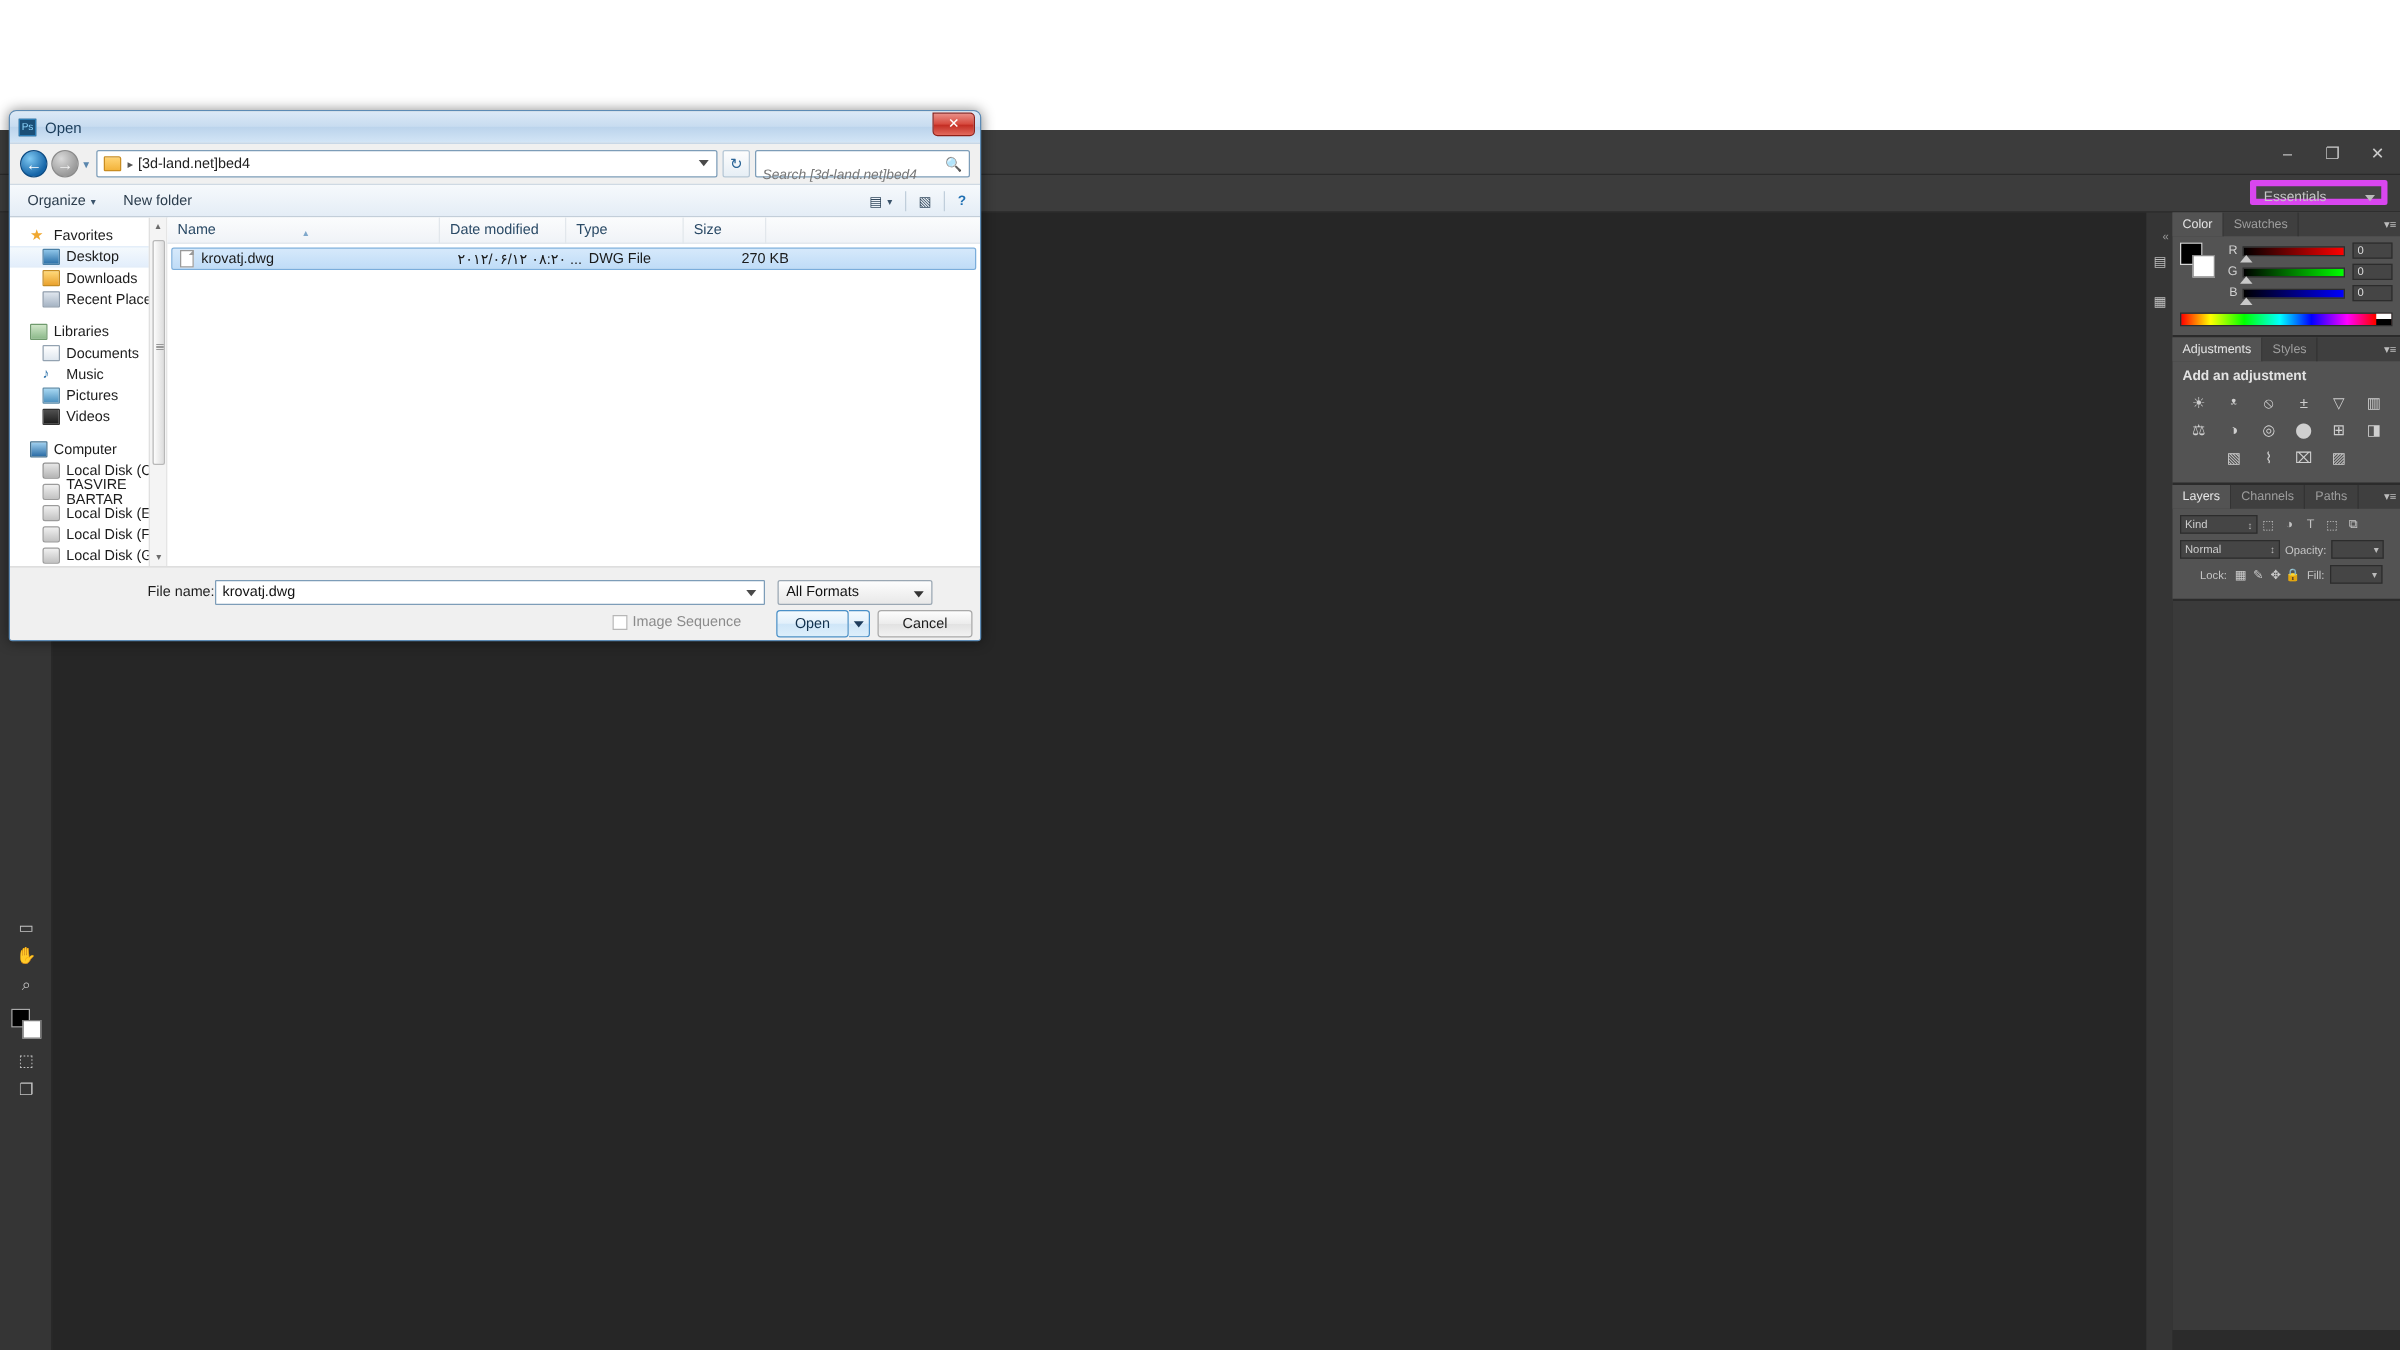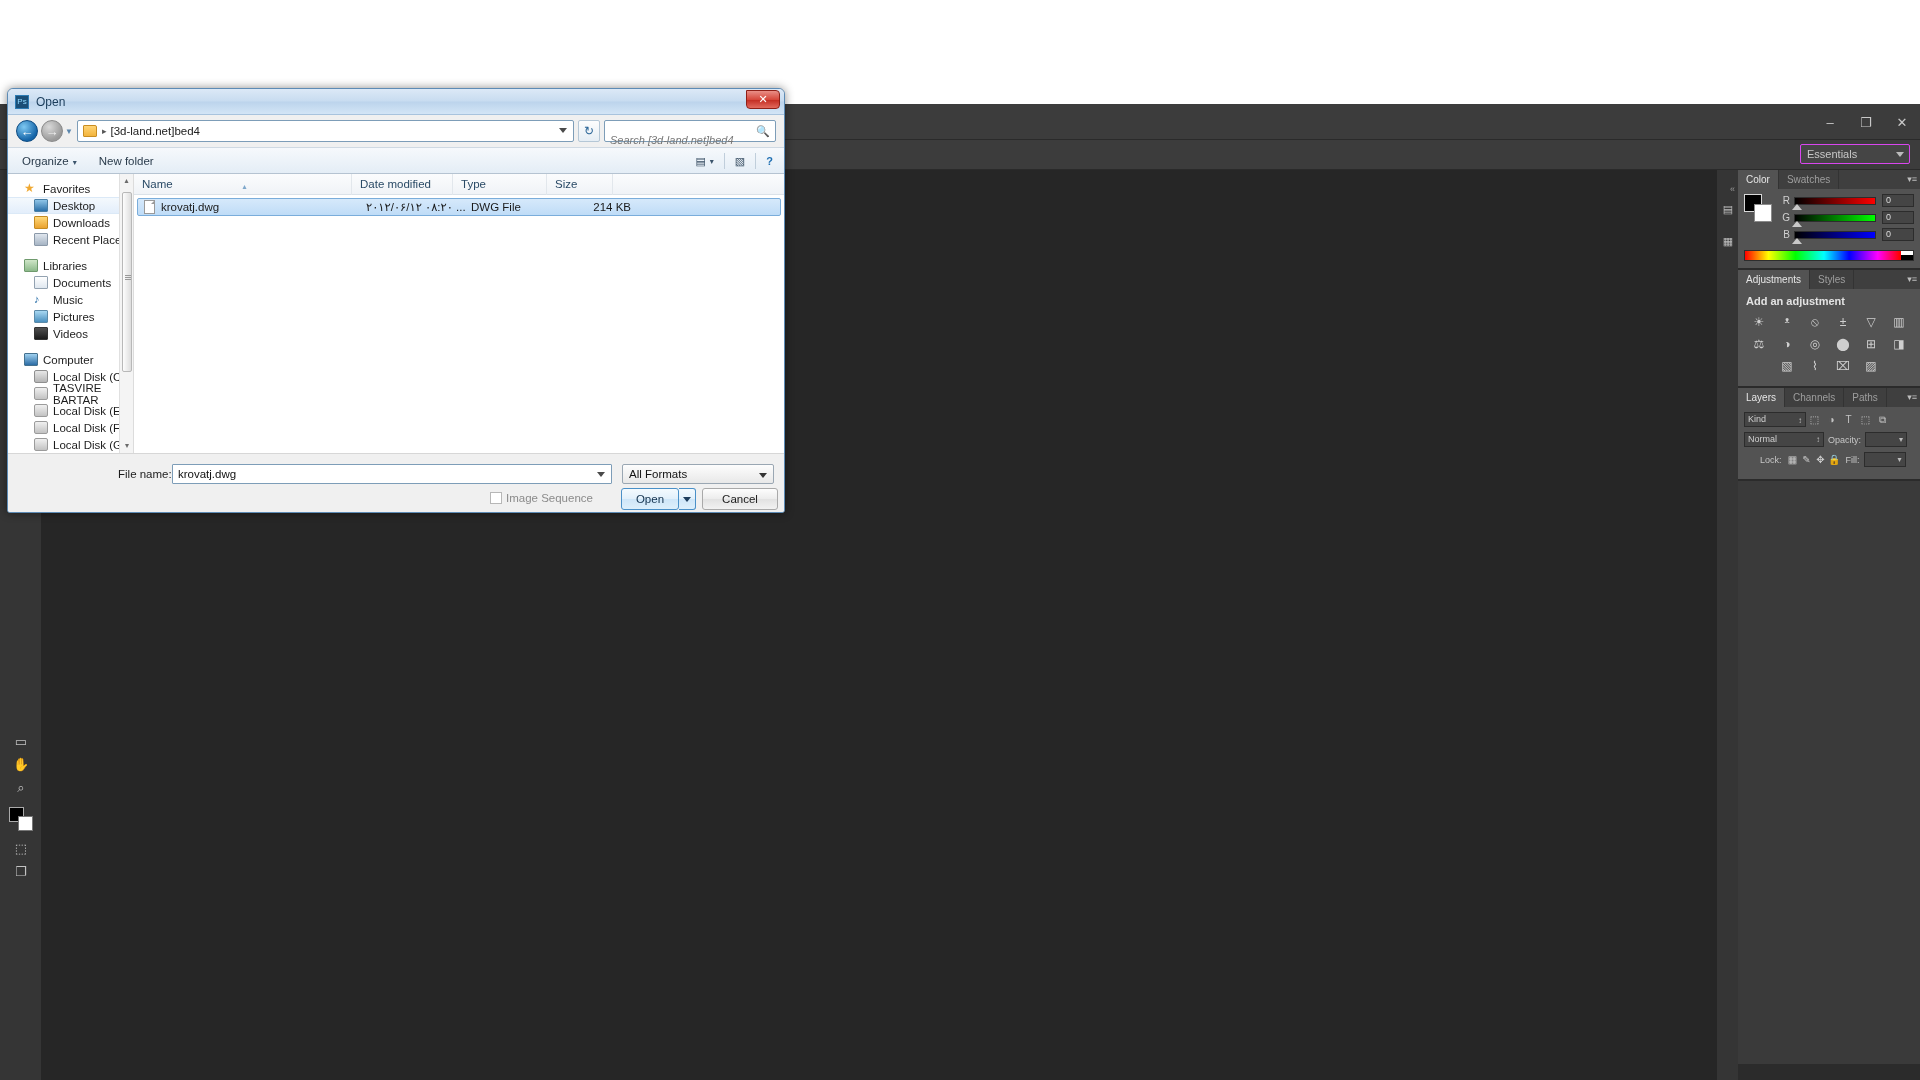--- a/index.html
+++ b/index.html
@@ -44,21 +44,21 @@
   }
 
   
   #ps-optionsbar {
     position: absolute; left: 0; top: 36px; width: 1920px; height: 30px;
     background: #3c3c3c; border-bottom: 1px solid #2a2a2a;
   }
   #ps-essentials {
     position: absolute; right: 10px; top: 4px;
     width: 110px; height: 20px;
-    background: #454545; border: 1px solid #d946ef; border-radius: 2px;
+    background: #454545; border: 5px solid #d946ef; border-radius: 2px;
     color: #c8c8c8; font-size: 11px; line-height: 18px; padding-left: 6px;
   }
   #ps-essentials .arw { position: absolute; right: 5px; top: 7px;
     border-left: 4px solid transparent; border-right: 4px solid transparent;
     border-top: 5px solid #bbb; }
 
   
   #ps-toolbar {
     position: absolute; left: 0; top: 66px; width: 42px; height: 910px;
     background: #353535; border-right: 1px solid #262626;
@@ -334,21 +334,21 @@
   #fn-input {
     position:absolute; left: 164px; top: 10px; width: 440px; height: 20px;
     background:#fff; border: 1px solid #7d9db8; display:flex; align-items:center;
     padding-left: 5px; border-radius: 1px;
   }
   #fn-input .val { font-size: 11.5px; color:#111; }
   #fn-input .arw { position:absolute; right: 6px; top: 7px;
     border-left: 4px solid transparent; border-right: 4px solid transparent;
     border-top: 5px solid #4a4a4a; }
   #fmt-select {
-    position:absolute; left: 614px; top: 10px; width: 152px; height: 20px;
+    position:absolute; left: 614px; top: 10px; width: 124px; height: 20px;
     background: linear-gradient(to bottom,#fdfdfd,#e8e8e8);
     border: 1px solid #9aa7b3; border-radius: 2px;
     display:flex; align-items:center; padding-left: 6px;
   }
   #fmt-select .val { font-size: 11.5px; color:#111; }
   #fmt-select .arw { position:absolute; right: 6px; top: 8px;
     border-left: 4px solid transparent; border-right: 4px solid transparent;
     border-top: 5px solid #333; }
 
   #imgseq { position:absolute; left: 482px; top: 38px; display:flex; align-items:center; }
@@ -708,21 +708,21 @@
             <span>Size</span>
           </div>
           <div class="col" style="flex:1;border-right:none;"></div>
         </div>
 
         <div id="file-row">
           <span class="file-ico"></span>
           <span class="fcell" style="width:205px;">krovatj.dwg</span>
           <span class="fcell" style="width:105px;">۲۰۱۲/۰۶/۱۲ ۰۸:۲۰ ...</span>
           <span class="fcell" style="width:94px;">DWG File</span>
-          <span class="fcell" style="width:66px;text-align:right;">214 KB</span>
+          <span class="fcell" style="width:66px;text-align:right;">270 KB</span>
         </div>
       </div>
     </div>
 
     <div id="dlg-bottom">
       <div id="fn-label">File name:</div>
       <div id="fn-input">
         <span class="val">krovatj.dwg</span>
         <span class="arw"></span>
       </div>

